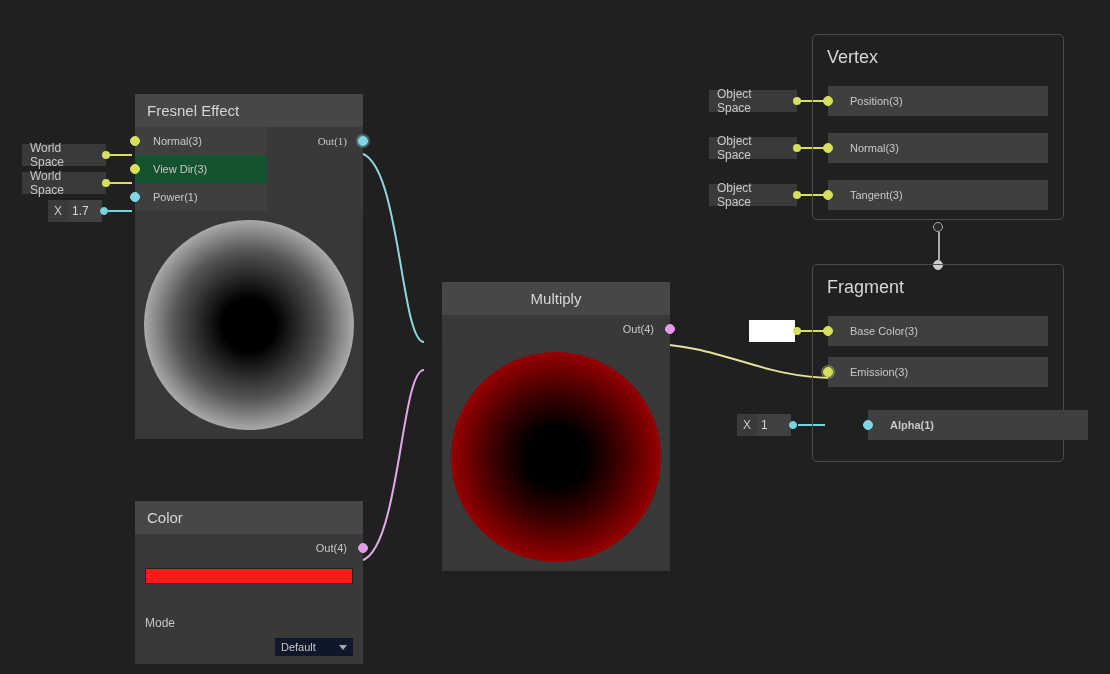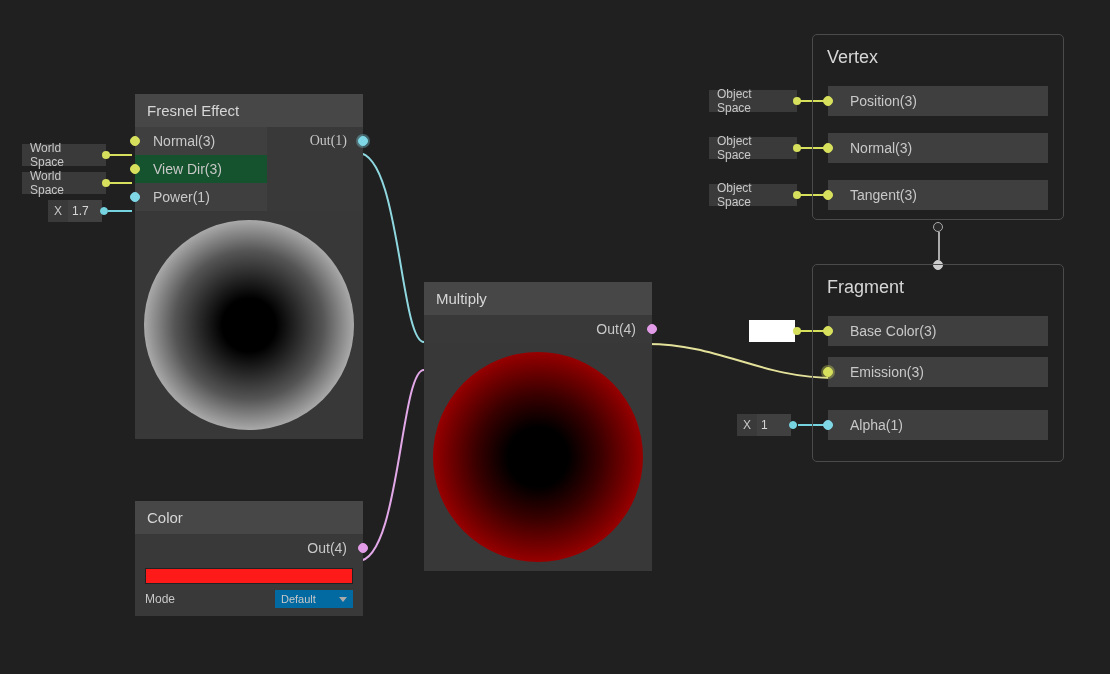--- a/index.html
+++ b/index.html
@@ -42,21 +42,21 @@
     padding: 12px 14px 10px 14px;
   }
   .row {
     display: flex;
     align-items: center;
     height: 28px;
     position: relative;
   }
   .row-label {
     padding: 0 10px;
-    font-size: 14px;
+    font-size: 11px;
     color: #c8c8c8;
   }
   .slot-row {
     background: #14532d;
     height: 28px;
     margin-bottom: 0;
   }
   .slot-row.light {
     background: #3f3f3f;
   }
@@ -136,28 +136,29 @@
   }
 
   .preview {
     background: #383838;
     display:flex;
     align-items:center;
     justify-content:center;
   }
 
   .dropdown {
-    background:#0369a1;
+    background:#0f172a;
     height:18px;
     display:flex;
     align-items:center;
     padding:0 6px;
     font-size:11px;
     color:#c8c8c8;
     position:relative;
+    margin-top:48px;
   }
   .dropdown::after{
     content:"";
     position:absolute;
     right:6px; top:7px;
     border-left:4px solid transparent;
     border-right:4px solid transparent;
     border-top:5px solid #aaa;
   }
 
@@ -255,21 +256,21 @@
     <div style="height: 16px; border: 1px solid rgb(34, 34, 34); background: rgb(255, 26, 26);"></div>
   </div>
   <div style="display:flex; align-items:center; padding:2px 10px 8px 10px; gap:8px;">
     <span style="flex:1;">Mode</span>
     <div class="dropdown" style="width:78px;">
       <span>Default</span>
     </div>
   </div>
 </div>
 
-<div class="node" style="left:424px; top:282px; width:228px;">
+<div class="node" style="left:442px; top:282px; width:228px;text-align:center;">
   <div class="node-title">Multiply</div>
   <div style="display:flex;">
     <div style="flex:1; position:relative;">
       <div class="row" style="justify-content:flex-end;">
         <span class="row-label" style="padding-right:16px;">Out(4)</span>
         <span class="port out port-magenta filled" style="top:9px;"></span>
       </div>
     </div>
   </div>
   <div class="preview" style="height:228px;">
@@ -314,21 +315,21 @@
   <div class="node-title">Fragment</div>
 </div>
 <div class="inblock-big" style="left:828px; top:316px; width:220px;">
   <span class="port in port-yellow filled" style="top:10px;"></span>
   <span class="row-label" style="padding-left:22px;">Base Color(3)</span>
 </div>
 <div class="inblock-big" style="left:828px; top:357px; width:220px;">
   <span class="port in port-yellow filled" style="top:10px; box-shadow:0 0 0 2px rgba(215,224,92,0.35);"></span>
   <span class="row-label" style="padding-left:22px;">Emission(3)</span>
 </div>
-<div class="inblock-big" style="left:828px; top:410px; width:220px;">
+<div class="inblock-big" style="left:868px; top:410px; width:220px;font-weight:bold;">
   <span class="port in port-cyan filled" style="top:10px;"></span>
   <span class="row-label" style="padding-left:22px;">Alpha(1)</span>
 </div>
 
 <div class="color-swatch-chip" style="left:749px; top:320px;"></div>
 <div class="wire-seg" style="left:797px;top:330px;width:28px;background:#d7e05c;"></div>
 <div style="position:absolute;left:793px;top:327px;width:8px;height:8px;border-radius:50%;background:#d7e05c;z-index:13;"></div>
 
 <div class="x-chip" style="left:737px; top:414px;">
   <span class="x-label">X</span>

